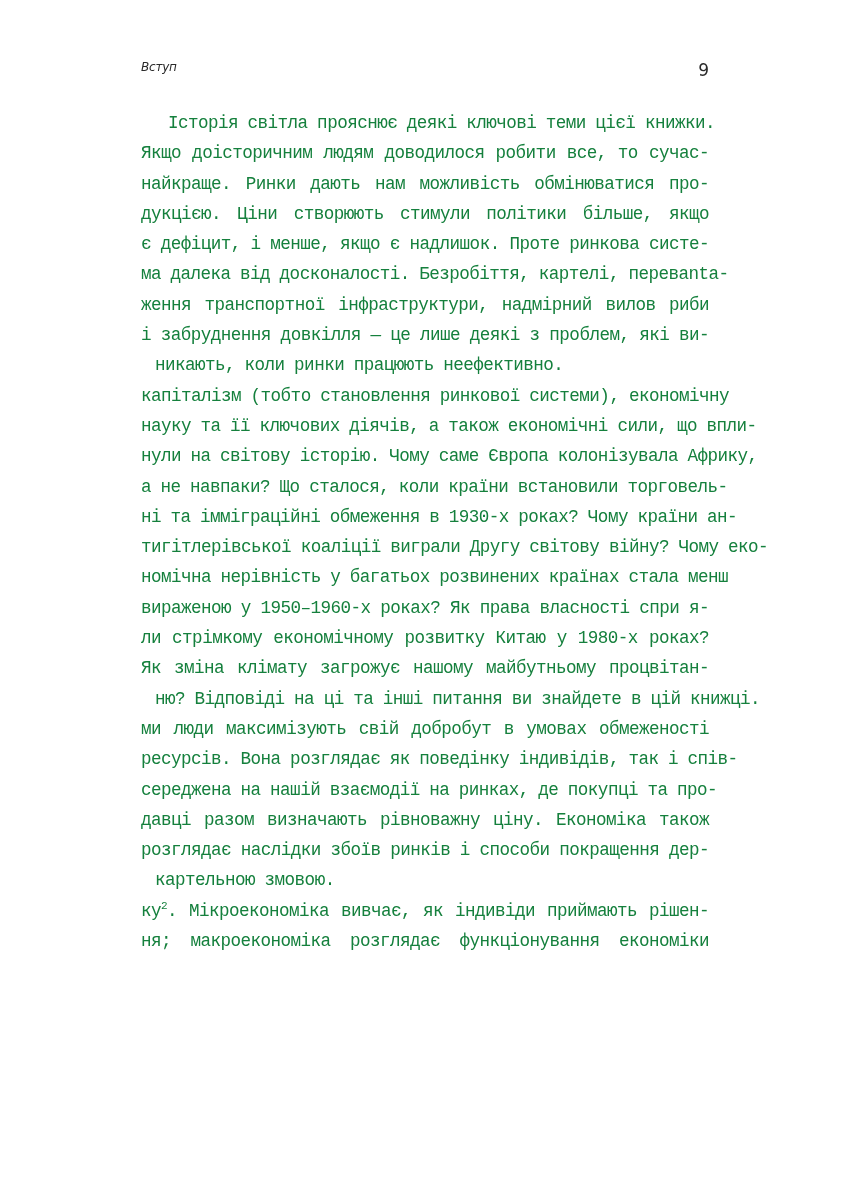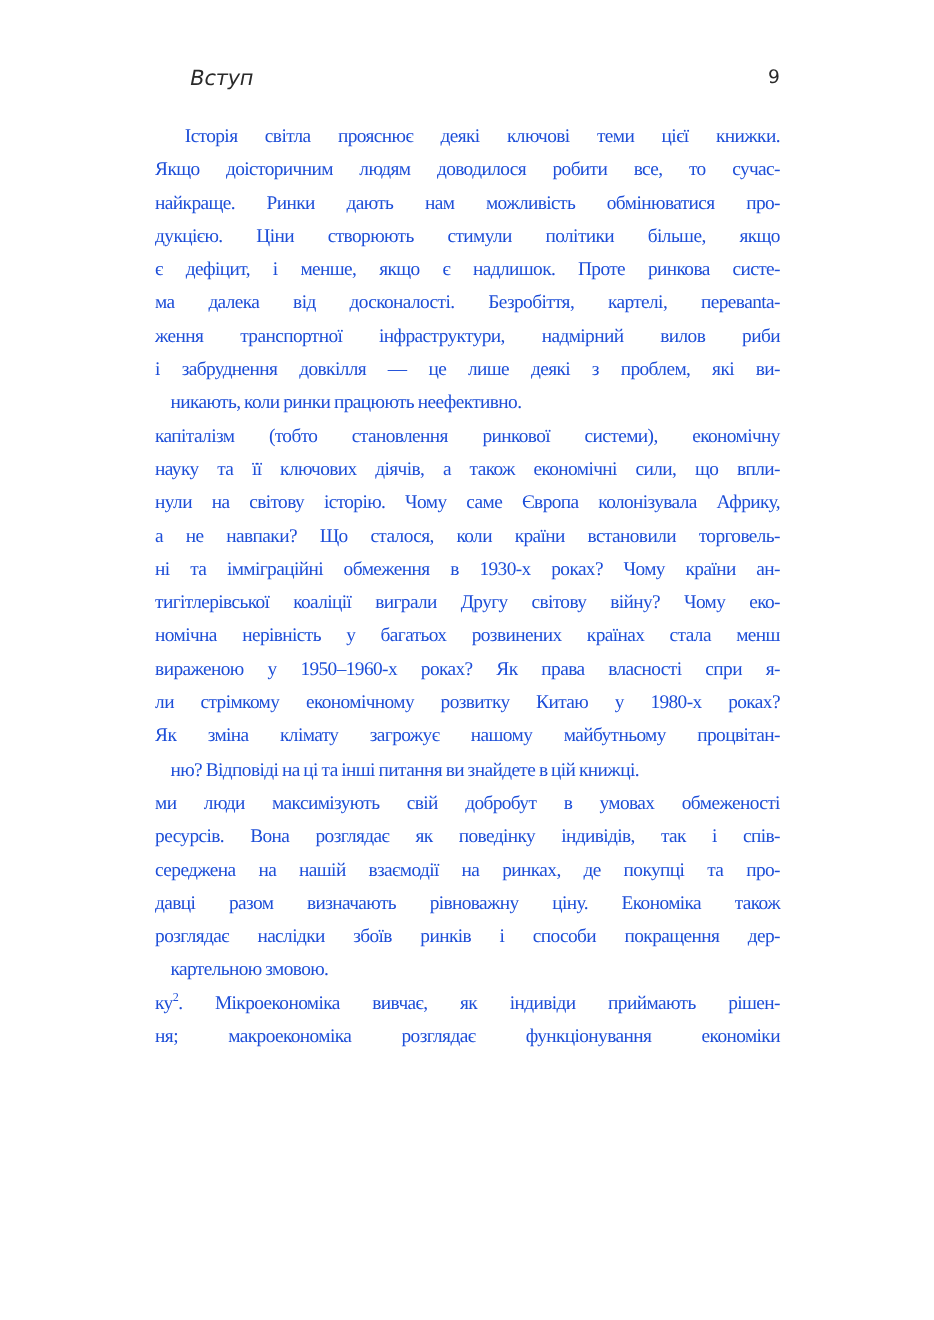--- a/index.html
+++ b/index.html
@@ -1,21 +1,21 @@
 <!DOCTYPE html>
 <html><head>
 <meta charset="utf-8">
 <style>
   html, body { margin: 0; padding: 0; background: #ffffff; }
   body { width: 849px; height: 1200px; position: relative; overflow: hidden; }
   .page { position: absolute; left: 0; top: 0; width: 849px; height: 1200px; background: #ffffff; }
   .running-head { position: absolute; left: 141px; top: 60px; width: 568px; height: 24px; font-family: "DejaVu Serif", serif; color: #2a2a2a; }
-  .running-title { position: absolute; left: 0; top: 0; font-style: italic; font-size: 19px; font-family: "DejaVu Sans", sans-serif; letter-spacing: -0.2px; margin-left: 32px; }
+  .running-title { position: absolute; left: 0; top: 0; font-style: italic; font-size: 12px; font-family: "DejaVu Sans", sans-serif; letter-spacing: -0.2px; }
   .page-number { position: absolute; right: 0; top: 0; font-size: 17px; font-family: "DejaVu Sans", sans-serif; }
-  .body-text { position: absolute; left: 141px; top: 108px; width: 568px; font-family: Liberation Serif, serif; font-size: 17.6px; line-height: 30.3px; color: #1d4ed8; letter-spacing: -0.55px; word-spacing: -0.5px; }
+  .body-text { position: absolute; left: 141px; top: 108px; width: 568px; font-family: Liberation Mono, monospace; font-size: 17.6px; line-height: 30.3px; color: #15803d; letter-spacing: -0.55px; word-spacing: -0.5px; }
   .line { display: block; white-space: nowrap; text-align: justify; text-align-last: justify; height: 30.3px; overflow: visible; }
   .line.last { text-align-last: left; margin-left: 14px; }
   .line.indent { padding-left: 27px; }
   sup { font-size: 11px; line-height: 0; vertical-align: super; }
 </style>
 </head>
 <body>
 
 <div class="page">
   <div class="running-head">

